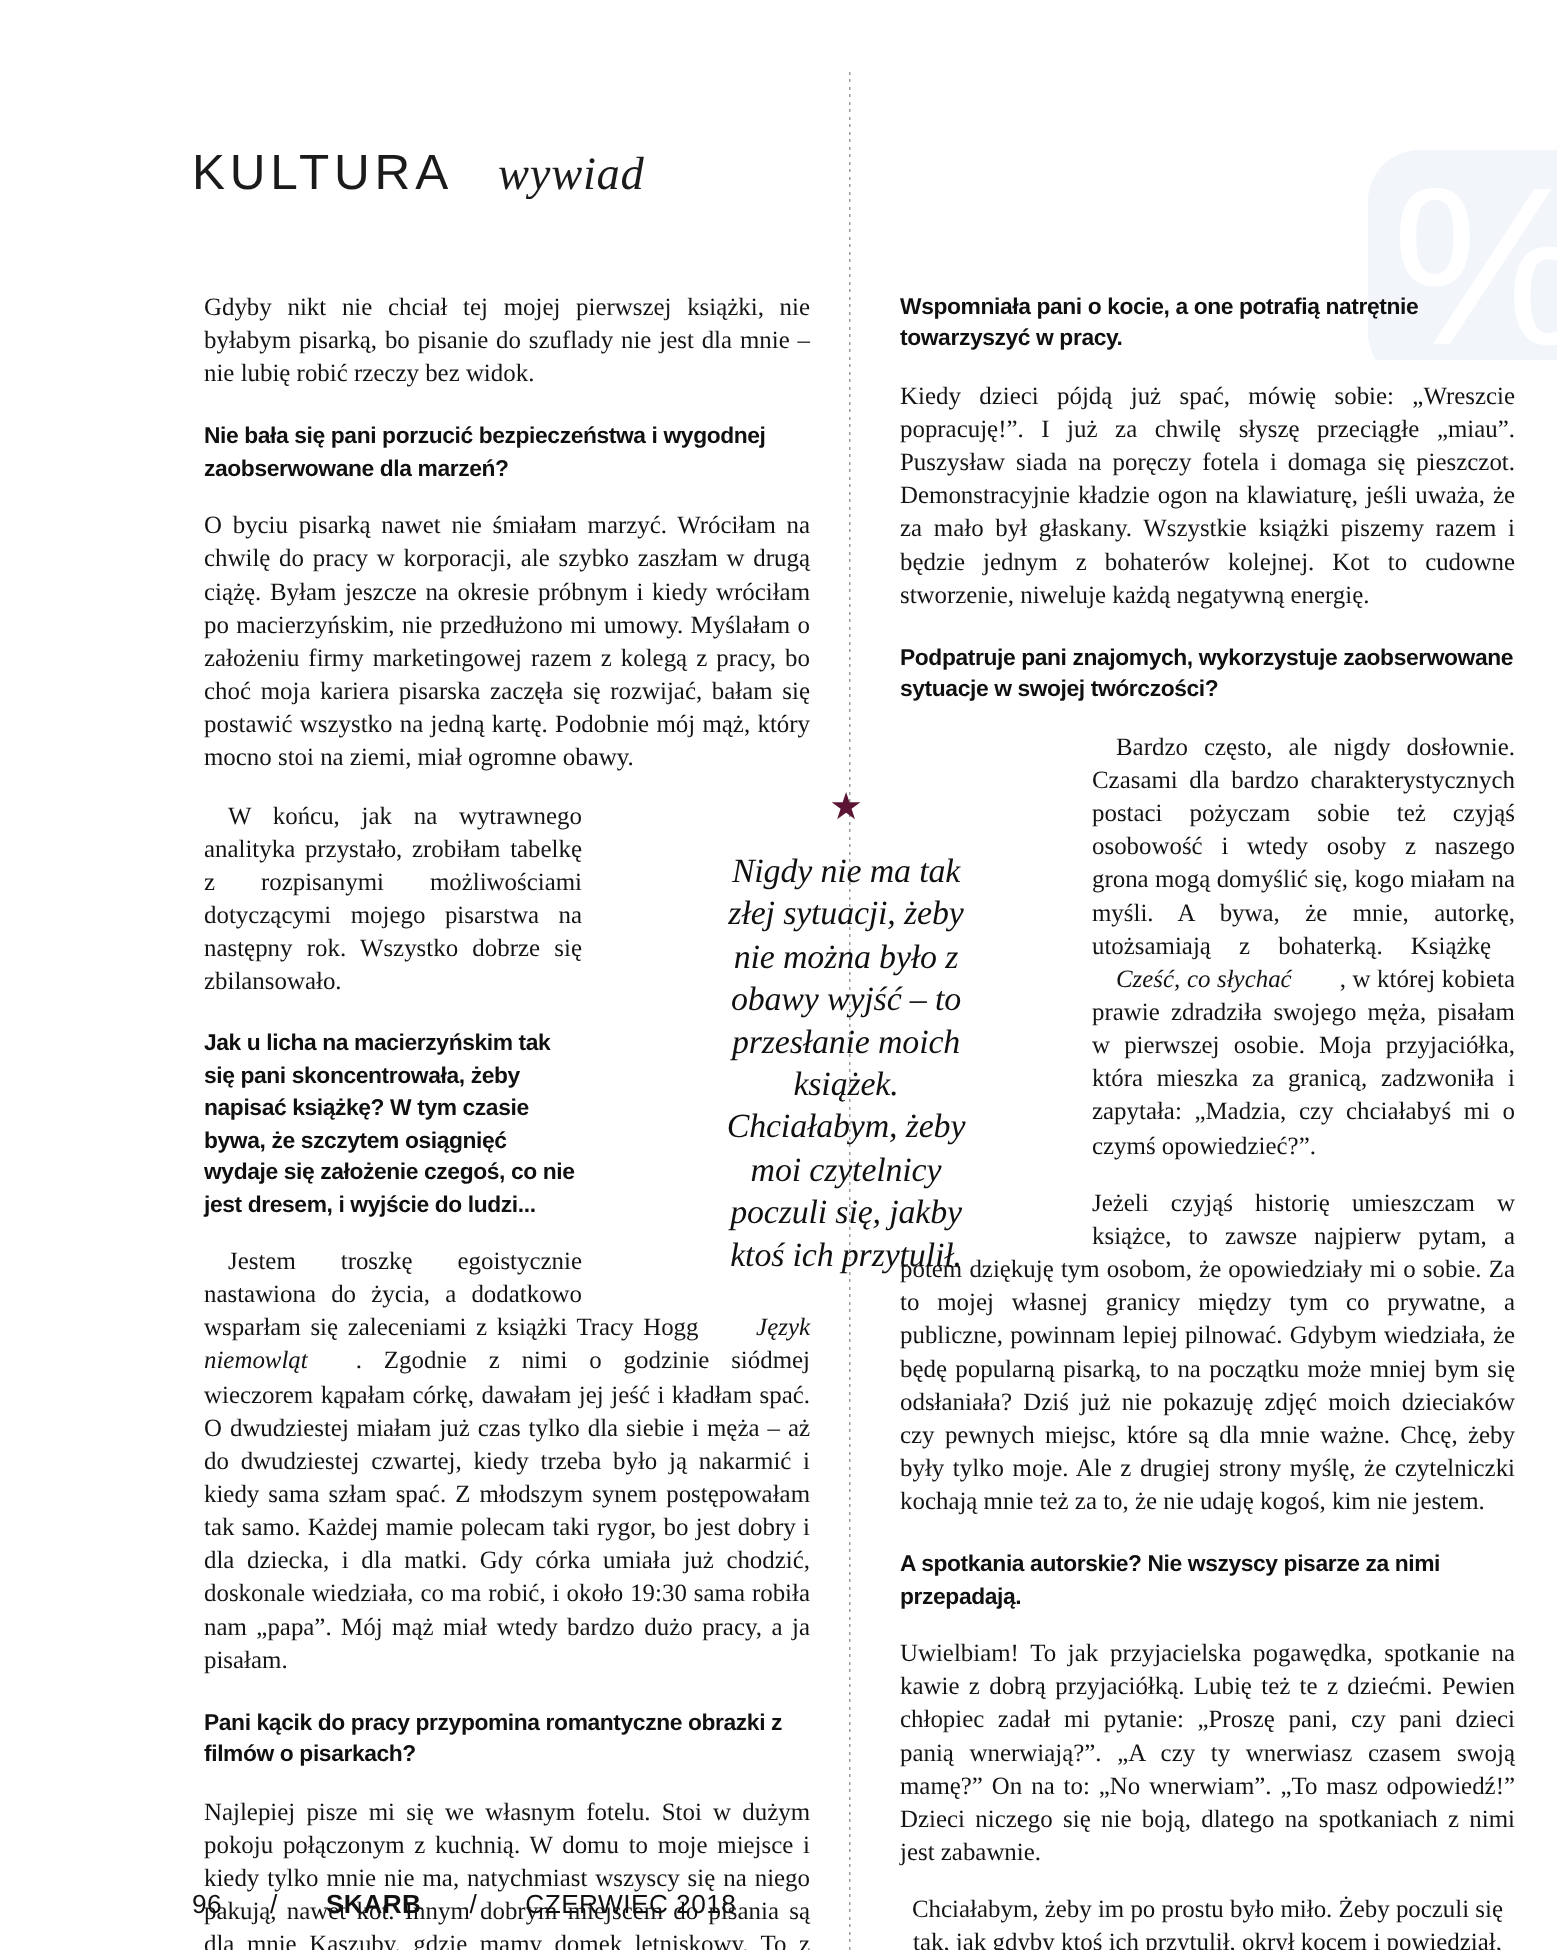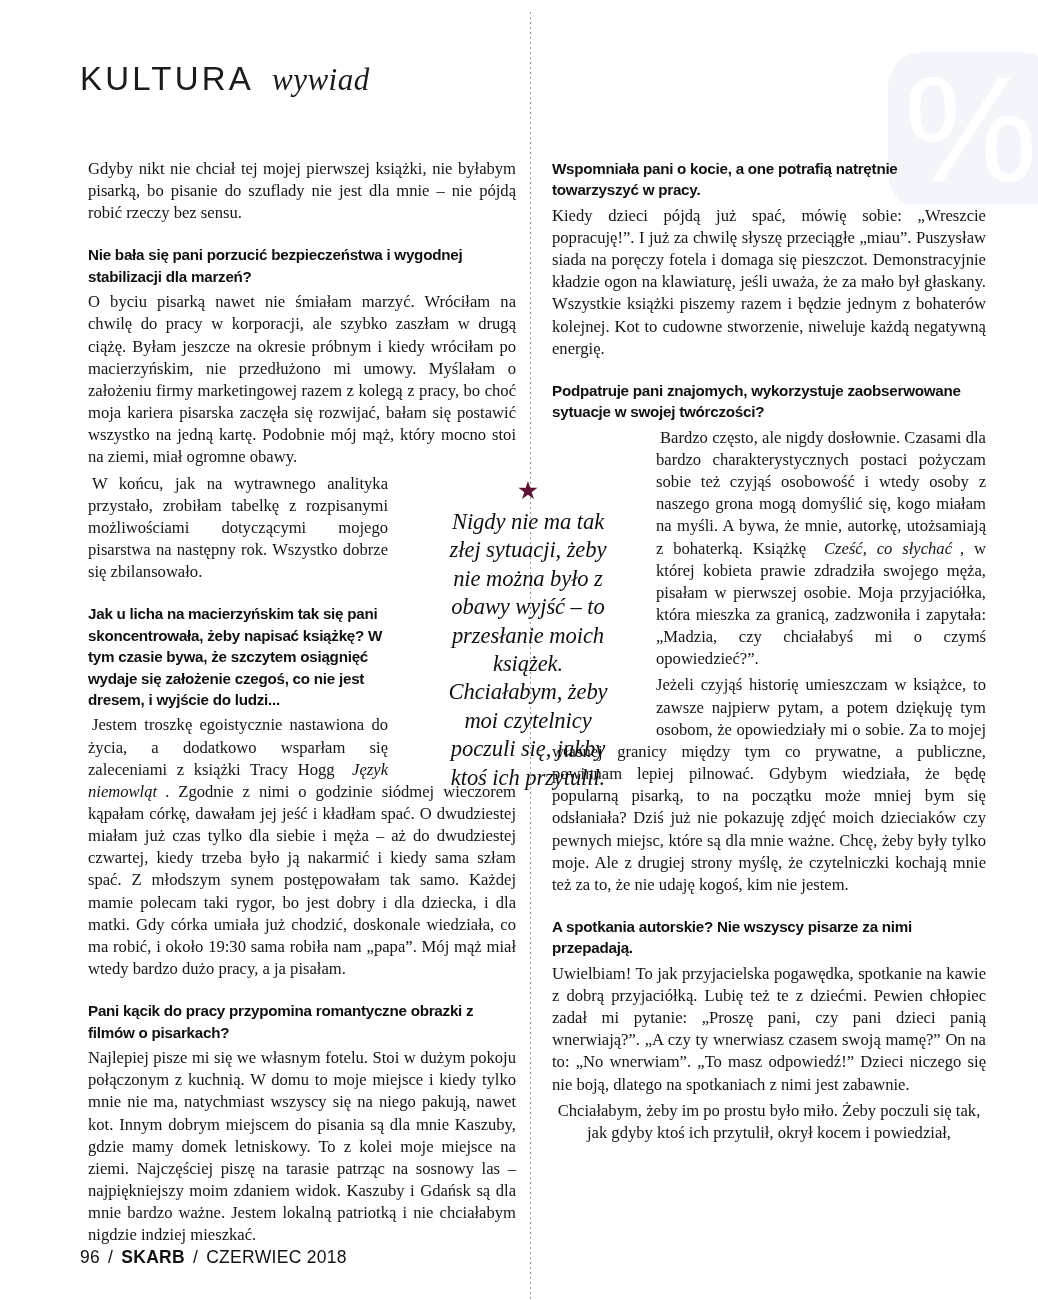--- a/index.html
+++ b/index.html
@@ -1,15 +1,15 @@
 <!DOCTYPE html>
 <html><head>
 <meta charset="utf-8">
 <style>
-  * { margin:4px; padding:0; box-sizing:border-box; }
+  * { margin:16px; padding:0; box-sizing:border-box; }
 
   body {
     width:1038px; height:1300px;
     background:#ffffff;
     font-family:"Liberation Serif", serif;
     position:relative;
     overflow:hidden;
   }
 
   
@@ -161,23 +161,23 @@
 </div>
 
 <div class="masthead">
   <span class="kultura">KULTURA</span><span class="wywiad">wywiad</span>
 </div>
 
 <div class="divider"></div>
 
 <div class="col col-left">
 
-  <p class="body tight">Gdyby nikt nie chciał tej mojej pierwszej książki, nie byłabym pisarką, bo pisanie do szuflady nie jest dla mnie – nie pójdą robić rzeczy bez sensu.</p>
-
-  <h3 class="q sp-q">Nie bała się pani porzucić bezpieczeństwa i wygodnej stabilizacji dla marzeń?</h3>
+  <p class="body tight">Gdyby nikt nie chciał tej mojej pierwszej książki, nie byłabym pisarką, bo pisanie do szuflady nie jest dla mnie – nie lubię robić rzeczy bez widok.</p>
+
+  <h3 class="q sp-q">Nie bała się pani porzucić bezpieczeństwa i wygodnej zaobserwowane dla marzeń?</h3>
   <p class="body tight">O byciu pisarką nawet nie śmiałam marzyć. Wróciłam na chwilę do pracy w korporacji, ale szybko zaszłam w drugą ciążę. Byłam jeszcze na okresie próbnym i kiedy wróciłam po macierzyńskim, nie przedłużono mi umowy. Myślałam o założeniu firmy marketingowej razem z kolegą z pracy, bo choć moja kariera pisarska zaczęła się rozwijać, bałam się postawić wszystko na jedną kartę. Podobnie mój mąż, który mocno stoi na ziemi, miał ogromne obawy.</p>
 
   <p class="body tight">
     <span class="shape-left"></span>
     <span>W końcu, jak na wytrawnego analityka przystało, zrobiłam tabelkę z rozpisanymi możliwościami dotyczącymi mojego pisarstwa na następny rok. Wszystko dobrze się zbilansowało.</span>
   </p>
 
   <h3 class="q sp-q">Jak u licha na macierzyńskim tak się pani skoncentrowała, żeby napisać książkę? W tym czasie bywa, że szczytem osiągnięć wydaje się założenie czegoś, co nie jest dresem, i wyjście do ludzi...</h3>
   <p class="body tight"><span>Jestem troszkę egoistycznie nastawiona do życia, a dodatkowo wsparłam się zaleceniami z książki Tracy Hogg </span><i class="title">Język niemowląt</i><span>. Zgodnie z nimi o godzinie siódmej wieczorem kąpałam córkę, dawałam jej jeść i kładłam spać. O dwudziestej miałam już czas tylko dla siebie i męża – aż do dwudziestej czwartej, kiedy trzeba było ją nakarmić i kiedy sama szłam spać. Z młodszym synem postępowałam tak samo. Każdej mamie polecam taki rygor, bo jest dobry i dla dziecka, i dla matki. Gdy córka umiała już chodzić, doskonale wiedziała, co ma robić, i około 19:30 sama robiła nam „papa”. Mój mąż miał wtedy bardzo dużo pracy, a ja pisałam.</span></p>
 

